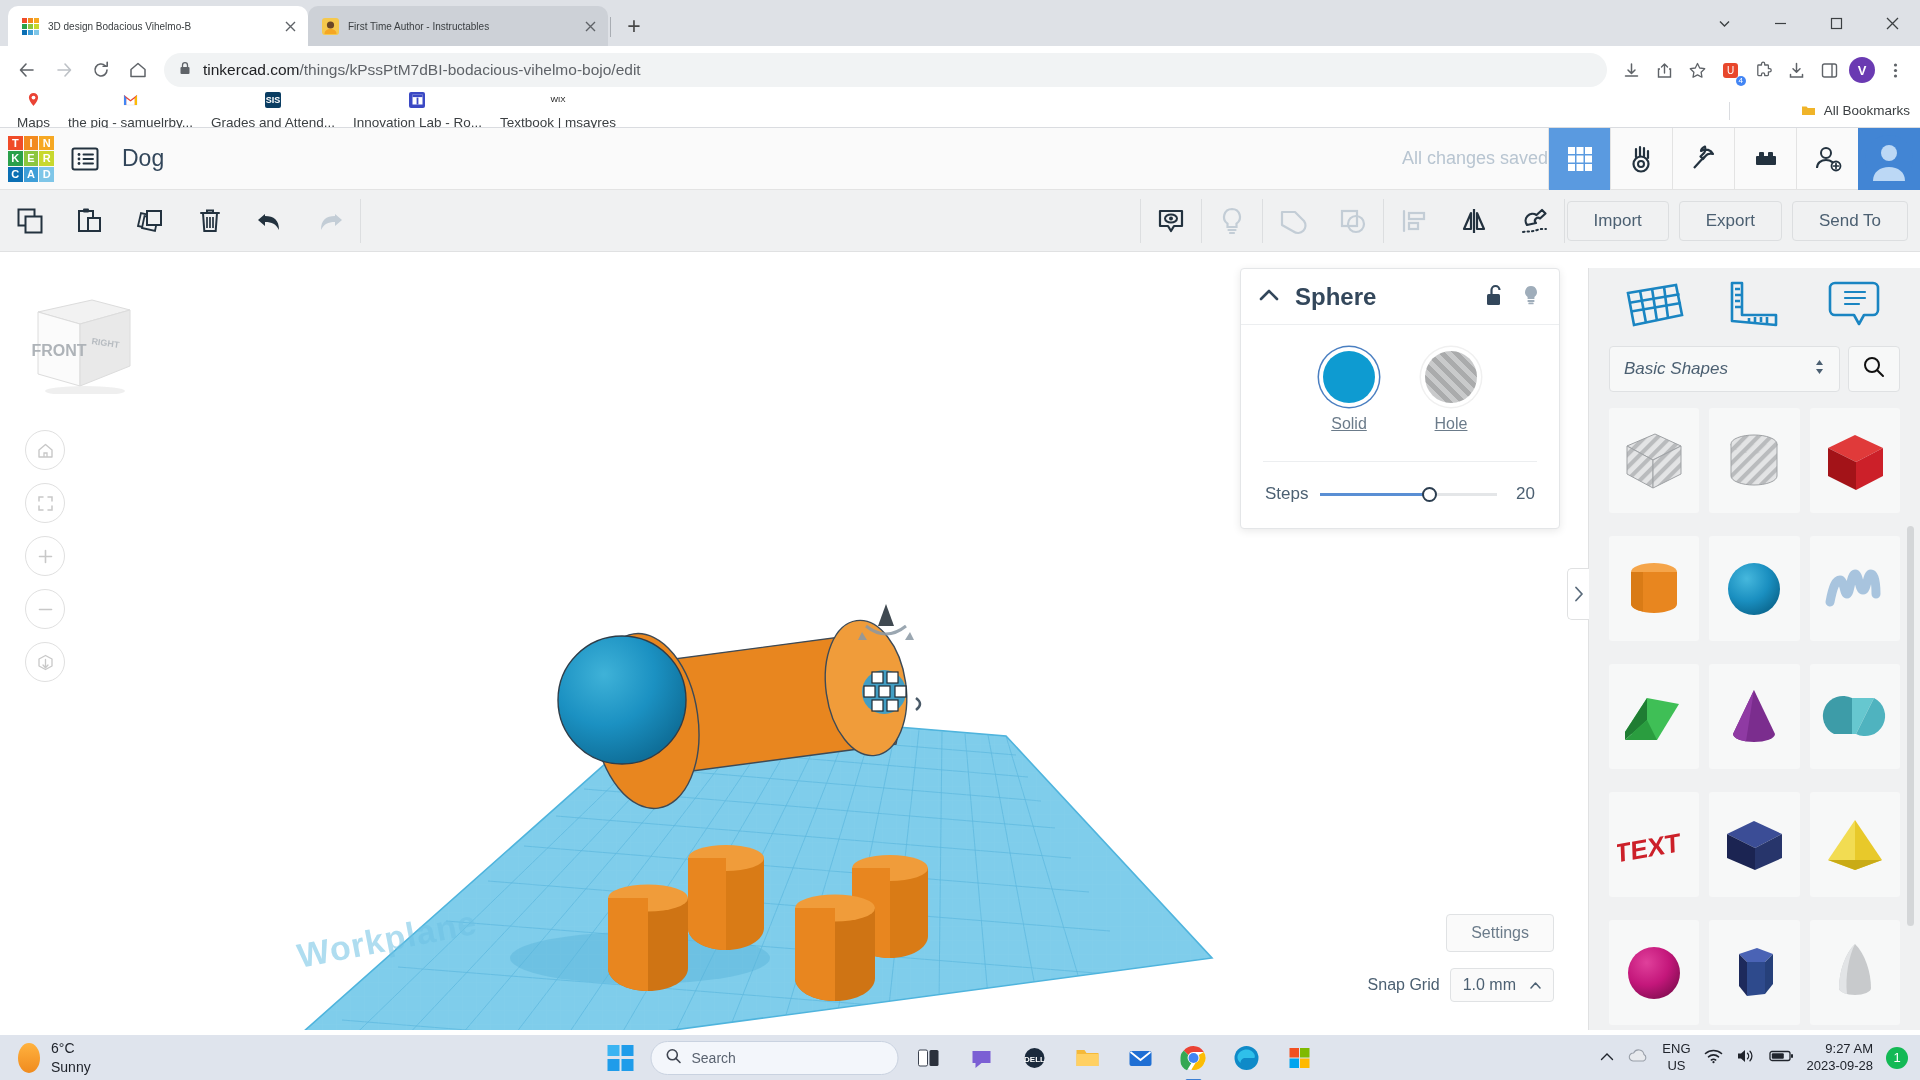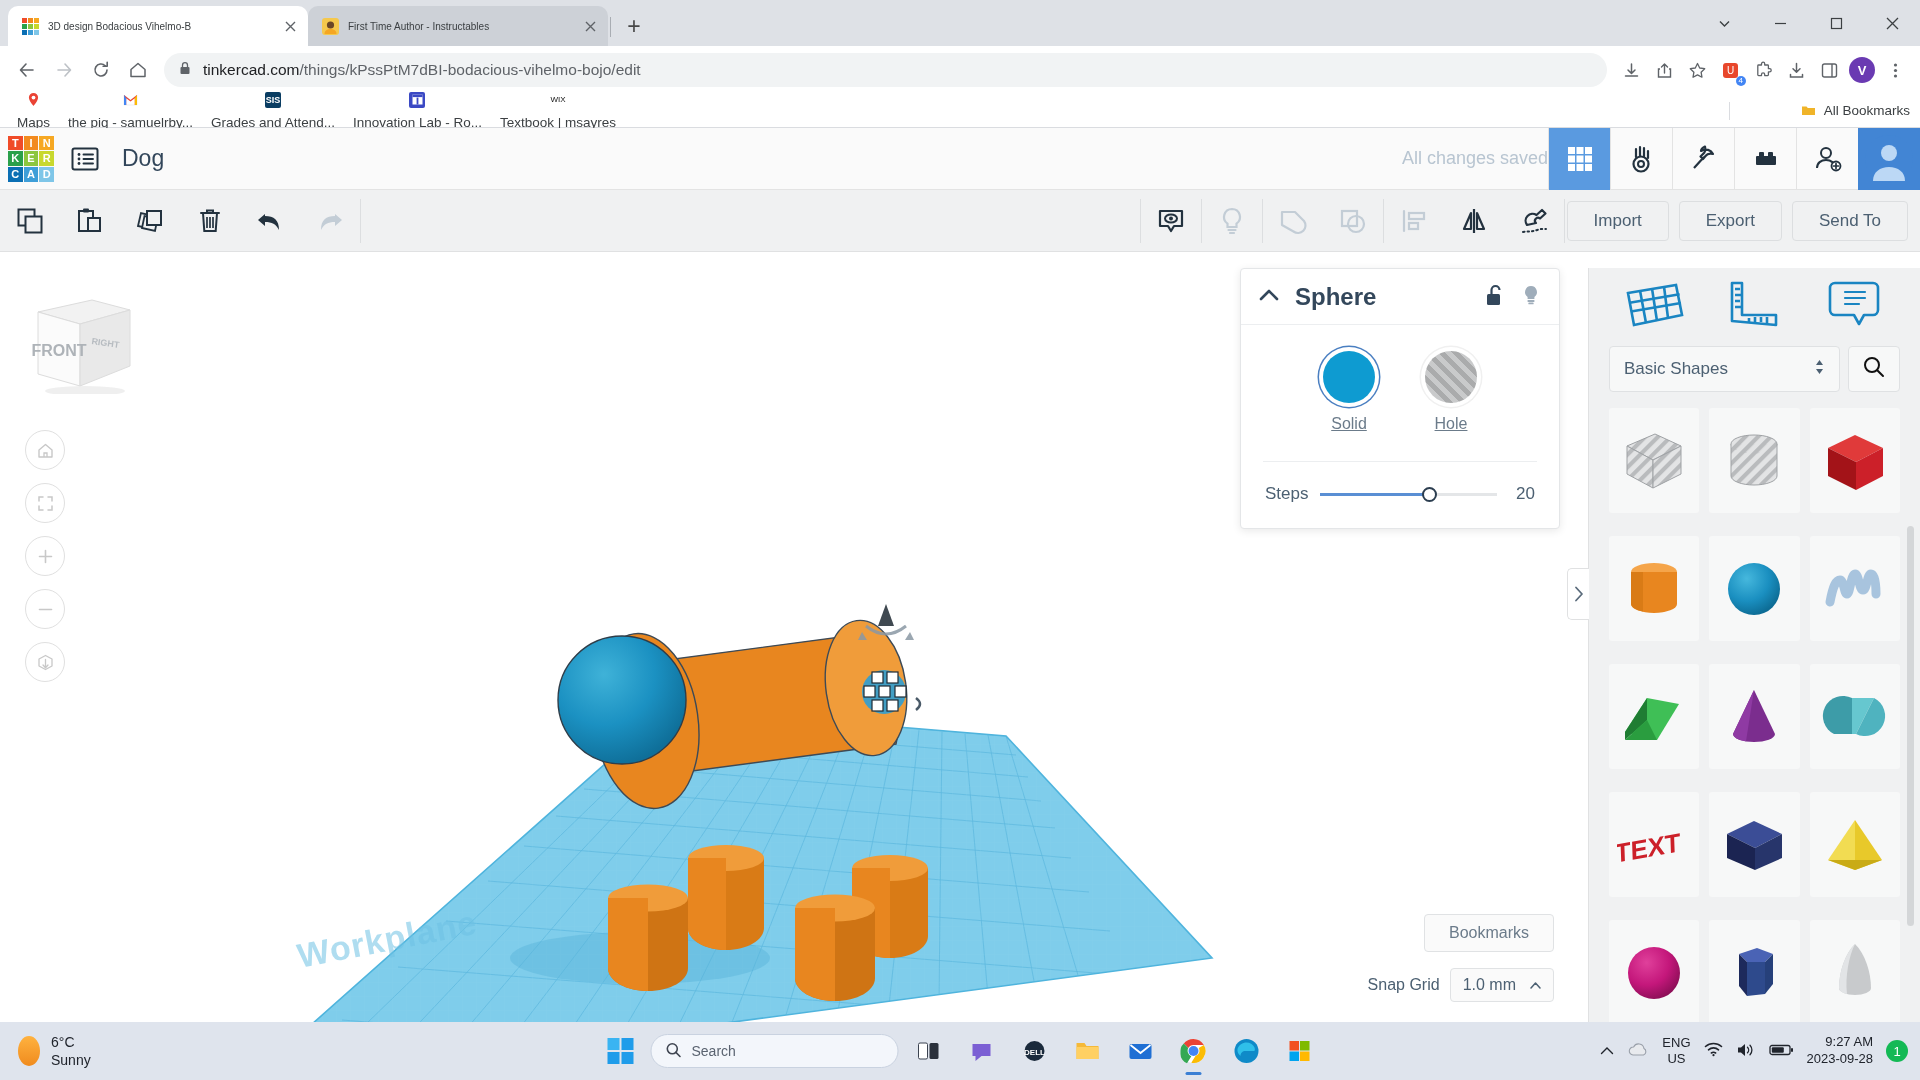--- a/index.html
+++ b/index.html
@@ -289,20 +289,21 @@
     width: 332px; height: 762px;
     background: #f0f1f2; border-left: 1px solid #e0e1e2;
   }
   .lib-tabs {
     height: 78px; display: flex; align-items: center;
     justify-content: space-around; padding: 0 16px;
   }
   .lib-search-row {
     display: flex; align-items: center; gap: 8px;
     padding: 0 20px 16px;
+    font-style: italic;
   }
   .lib-select {
     flex: 1; height: 46px; background: #f7f8f8;
     border: 1px solid #dfe1e3; border-radius: 4px;
     display: flex; align-items: center; padding: 0 14px;
     font-size: 17px; color: #4c6072;
   }
   .lib-search-btn {
     width: 52px; height: 46px; background: #f7f8f8;
     border: 1px solid #dfe1e3; border-radius: 4px;
@@ -329,21 +330,21 @@
     width: 22px; height: 52px; background: #fff;
     border: 1px solid #e0e1e2; border-right: none;
     border-radius: 5px 0 0 5px;
     display: flex; align-items: center; justify-content: center;
     color: #5a6b7b; font-size: 17px;
   }
 
   
   .taskbar {
     position: absolute; bottom: 0; left: 0;
-    width: 1920px; height: 58px;
+    width: 1920px; height: 45px;
     background: #dfe4ed;
     display: flex; align-items: center;
   }
   .tb-weather {
     display: flex; align-items: center; gap: 11px;
     margin-left: 18px;
   }
   .weather-sun {
     width: 22px; height: 30px; border-radius: 50%;
     background: linear-gradient(180deg,#ffb23f,#f08b1e);
@@ -921,21 +922,21 @@
           </svg>
       </div>
       <div class="navbtn">
         <svg width="19" height="19" viewBox="0 0 19 19">
             <path d="M9.5 2.5L16 6v7l-6.5 3.5L3 13V6z" stroke="#c8c8c8" stroke-width="1.3" fill="none" stroke-linejoin="round"></path>
             <path d="M9.5 6.5v8M7 12l2.5 2.8L12 12" stroke="#c8c8c8" stroke-width="1.3" fill="none" stroke-linecap="round" stroke-linejoin="round"></path>
           </svg>
       </div>
     </div>
 
-    <div class="vp-settings">Bookmarks</div>
+    <div class="vp-settings">Settings</div>
     <div class="vp-snap">
       <span>Snap Grid</span>
       <span class="snap-select">
         <span>1.0 mm</span>
         <span>
           <svg width="11" height="9" viewBox="0 0 11 9">
               <path d="M1 7L5.5 2L10 7" stroke="#4c6072" stroke-width="1.5" fill="none" stroke-linecap="round" stroke-linejoin="round"></path>
             </svg>
         </span>
       </span>

